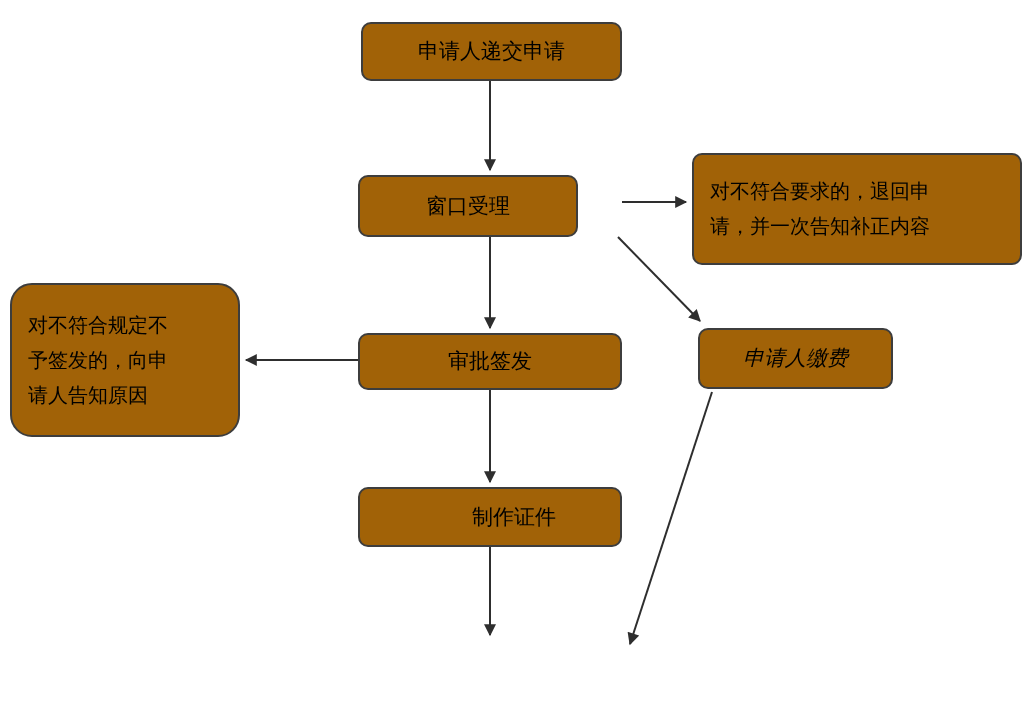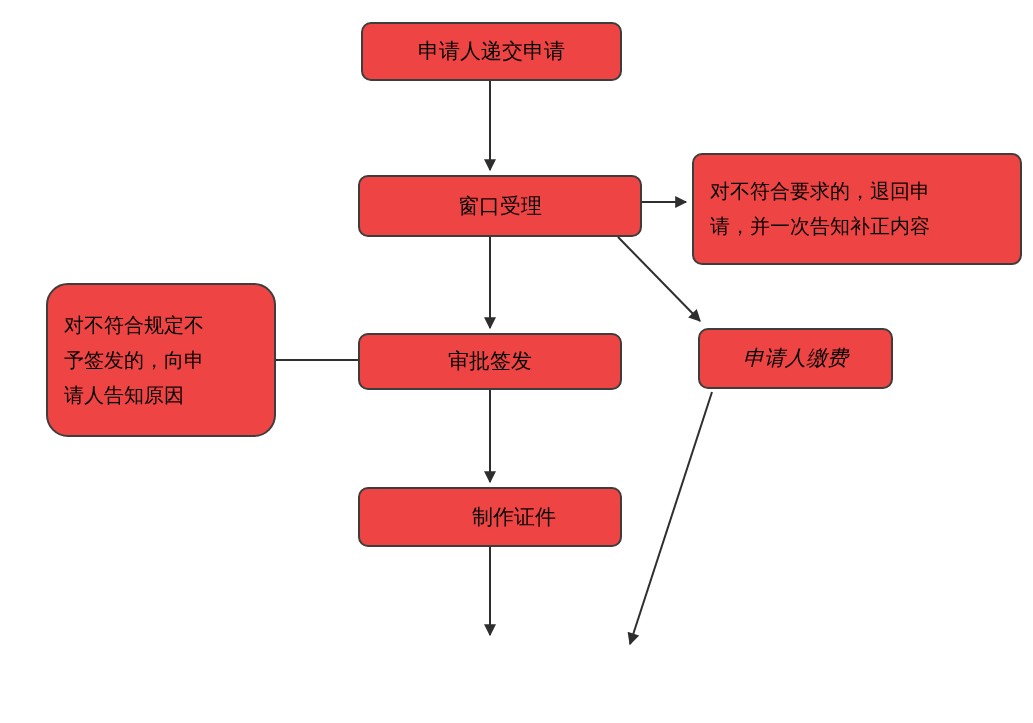--- a/index.html
+++ b/index.html
@@ -17,44 +17,44 @@
   }
   #arrow-layer {
     position: absolute;
     left: 0; top: 0;
     width: 1033px;
     height: 723px;
   }
   .flow-node {
     position: absolute;
     box-sizing: border-box;
-    background: #ef4444;
+    background: #a16207;
     border: 2px solid #3d3d3d;
     border-radius: 10px;
     color: #000000;
     display: flex;
     align-items: center;
     justify-content: center;
     text-align: center;
     font-size: 21px;
     line-height: 1.35;
   }
   .flow-node.multiline {
     justify-content: flex-start;
     text-align: left;
     white-space: pre-line;
     font-size: 20px;
     line-height: 1.75;
     padding: 8px 16px;
   }
-  .flow-node.big-radius { border-radius: 22px; margin-left: 36px; }
+  .flow-node.big-radius { border-radius: 22px; }
 
   
   #node-submit  { left: 361px; top: 22px;  width: 261px; height: 59px; }
-  #node-window  { left: 358px; top: 175px; width: 284px; height: 62px; text-align: center; }
+  #node-window  { left: 358px; top: 175px; width: 220px; height: 62px; text-align: center; }
   #node-return  { left: 692px; top: 153px; width: 330px; height: 112px; }
   #node-reject  { left: 10px;  top: 283px; width: 230px; height: 154px; align-items: center; }
   #node-approve { left: 358px; top: 333px; width: 264px; height: 57px; }
   #node-pay     { left: 698px; top: 328px; width: 195px; height: 61px; font-style: italic; }
   #node-make    { left: 358px; top: 487px; width: 264px; height: 60px; padding-left: 48px; }
   #node-collect { left: 358px; top: 640px; width: 264px; height: 62px; }
 
   .edge {
     stroke: #2e2e2e;
     stroke-width: 2;

